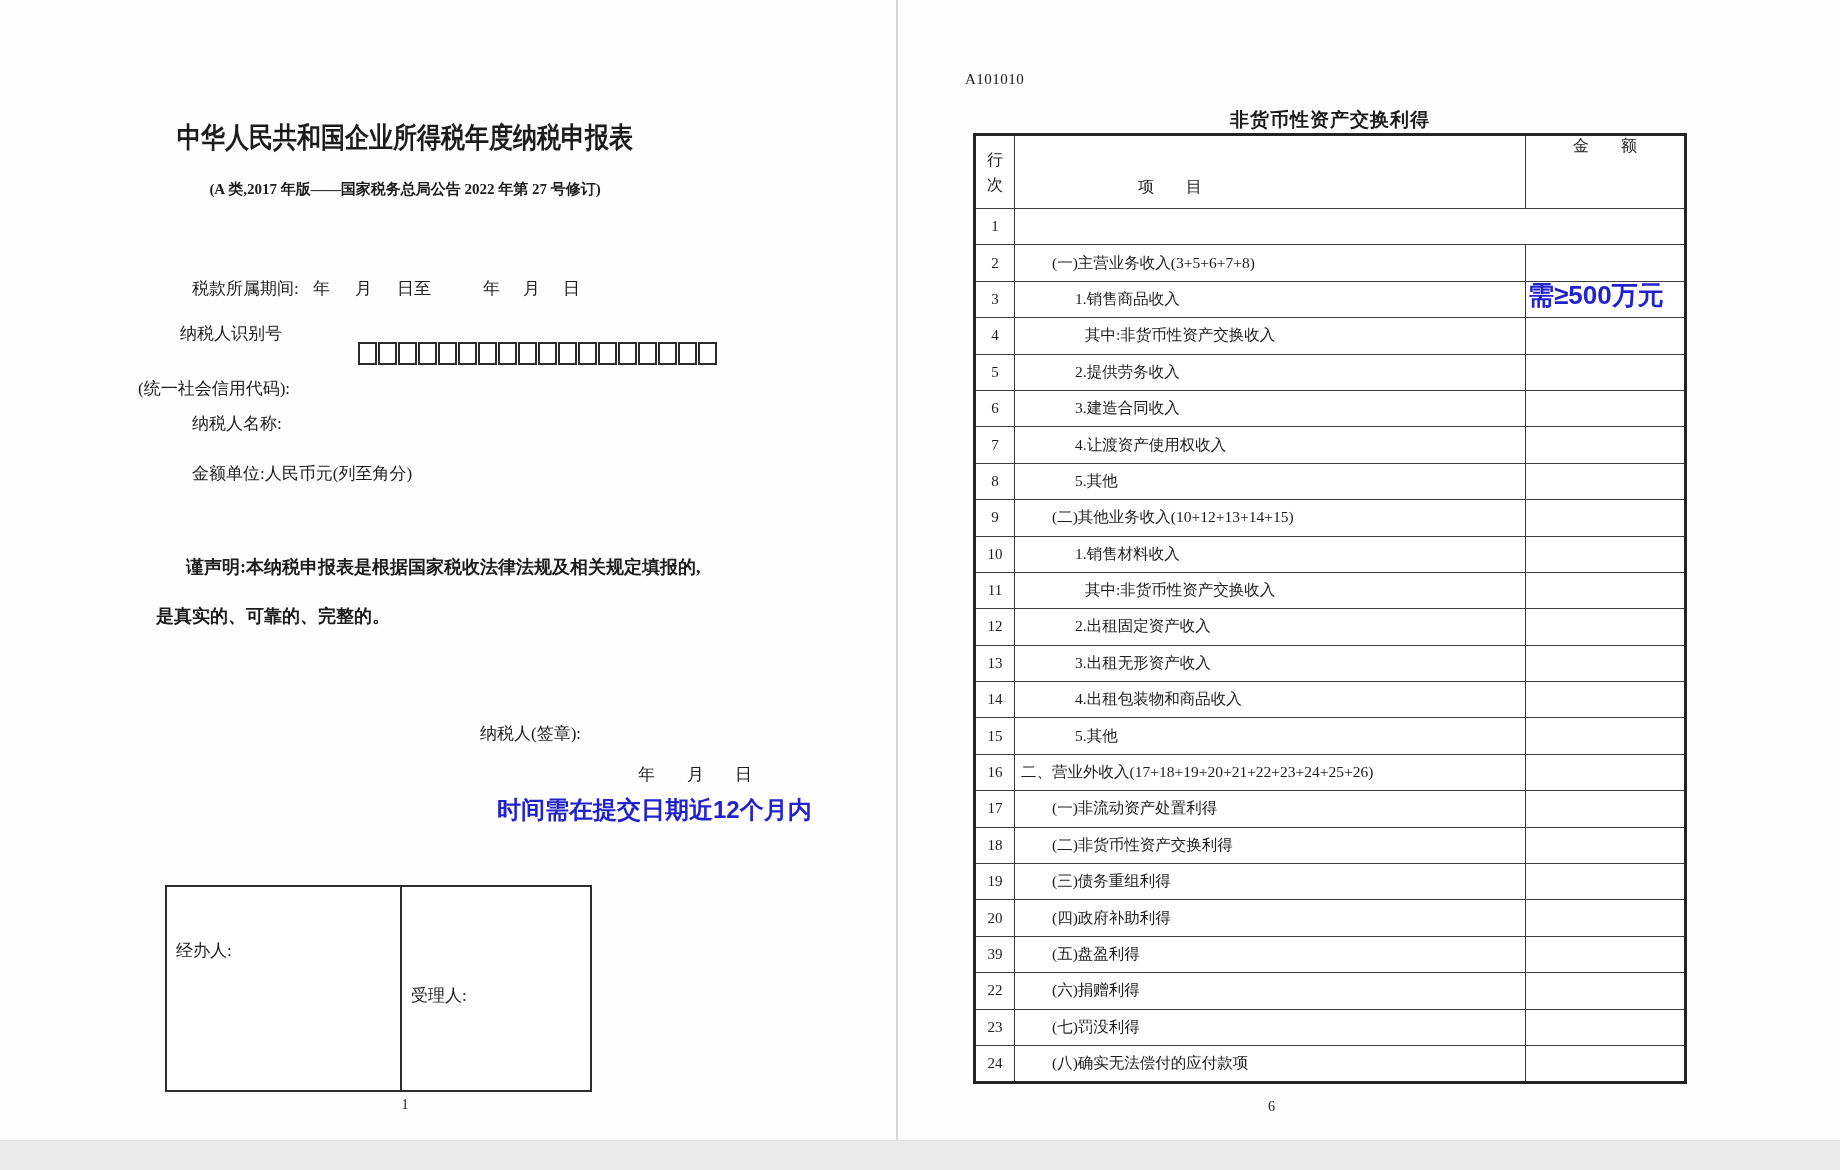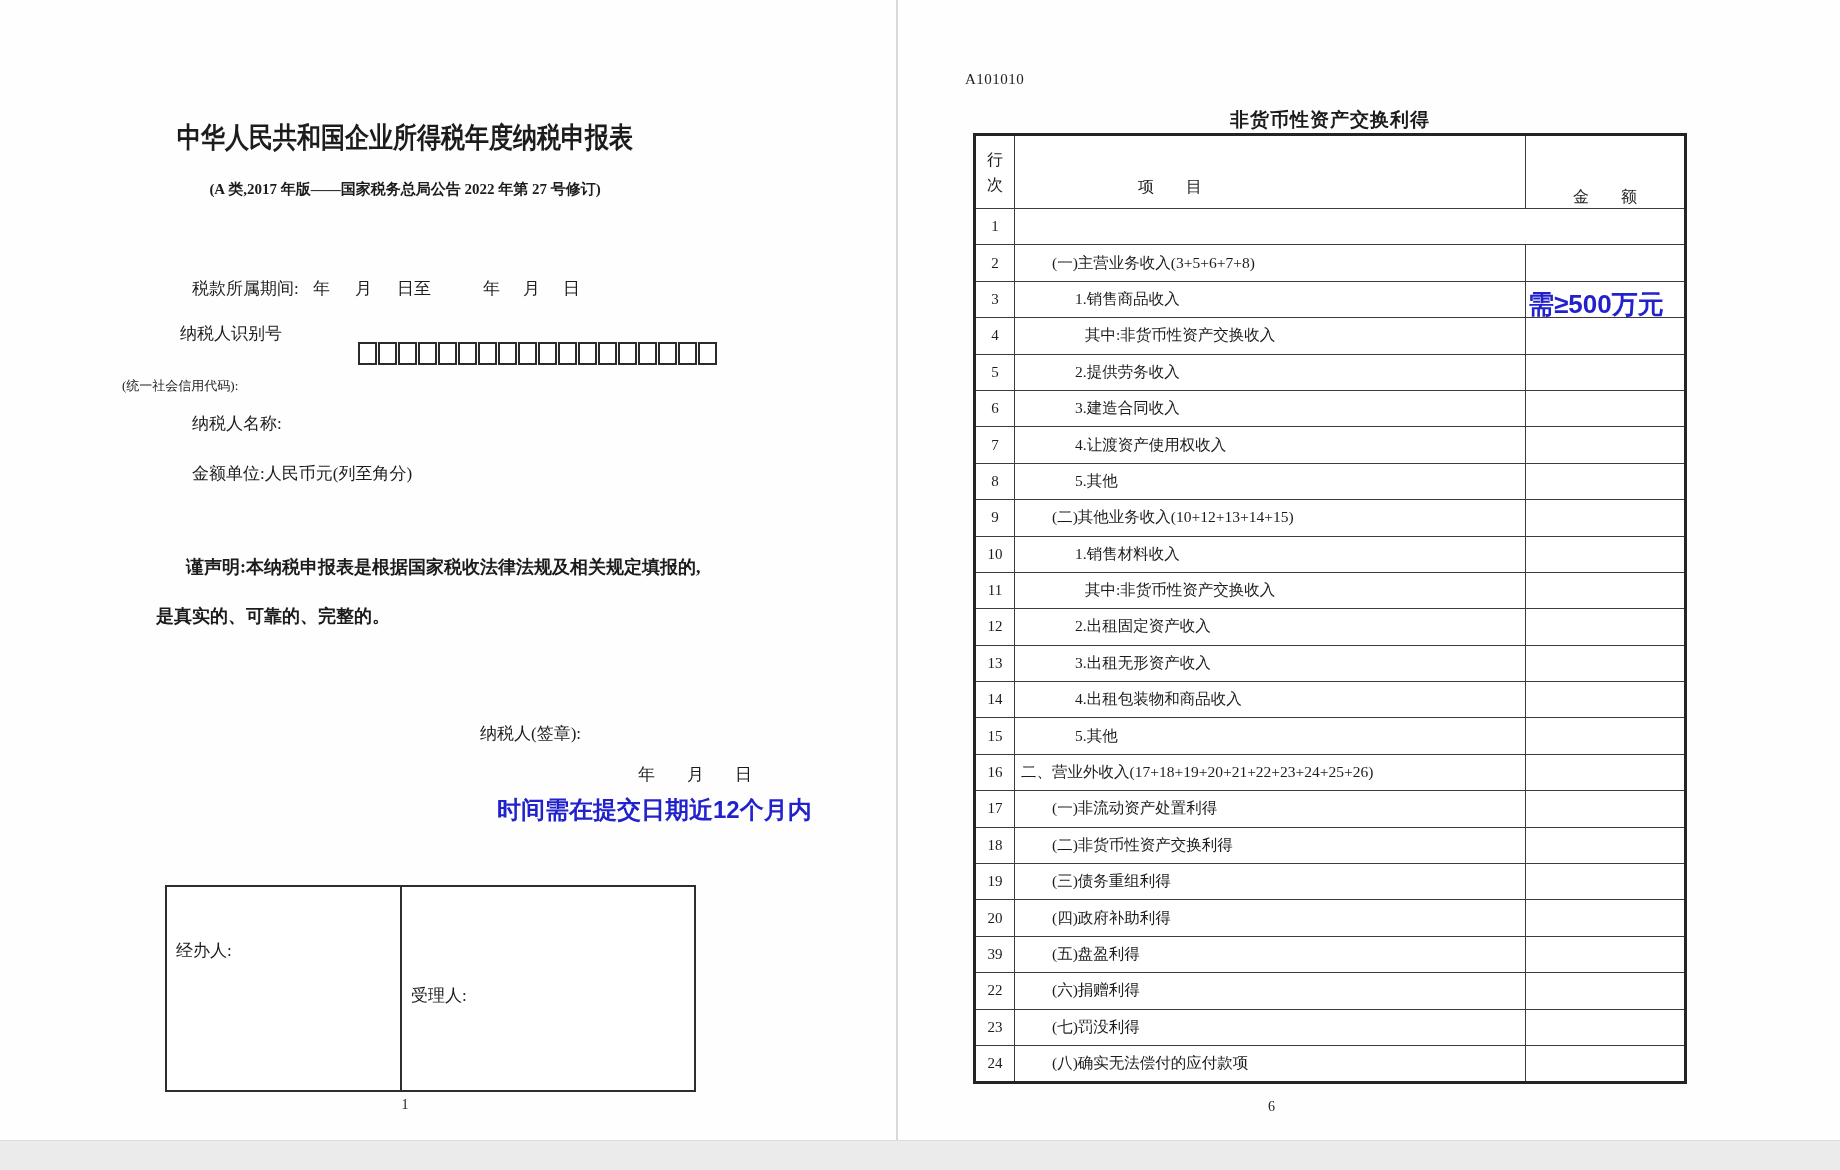--- a/index.html
+++ b/index.html
@@ -12,49 +12,49 @@
   .bottom-strip{position:absolute;left:0;top:1140px;width:1840px;height:30px;background:#ebebeb;border-top:1px solid #dddddd;}
 
   
   .doc-title{left:60px;top:103px;width:690px;text-align:center;font-size:24px;font-weight:bold;
              transform:scaleY(1.18);transform-origin:top;white-space:nowrap;}
   .doc-subtitle{left:60px;top:180px;width:690px;text-align:center;font-size:15px;font-weight:bold;white-space:nowrap;}
   .period-label{left:192px;top:277px;font-size:17px;}
   .tok{position:absolute;top:277px;font-size:17px;}
   .tok0{left:313px}.tok1{left:355px}.tok2{left:397px}.tok3{left:483px}.tok4{left:523px}.tok5{left:563px}
   .id-line1{left:180px;top:322px;font-size:17px;}
-  .id-line2{left:122px;top:377px;font-size:13px;}
+  .id-line2{left:138px;top:377px;font-size:17px;}
   .boxes{left:358px;top:342px;display:flex;gap:1px;}
   .box{width:19px;height:23px;border:2px solid #2b2b2b;box-sizing:border-box;background:#fff;}
   .name-label{left:192px;top:412px;font-size:17px;}
   .unit-label{left:192px;top:462px;font-size:17px;}
   .decl1{left:186px;top:555px;font-size:18px;font-weight:bold;}
   .decl2{left:156px;top:604px;font-size:18px;font-weight:bold;}
   .sig-label{left:480px;top:722px;font-size:17px;}
   .dtok{position:absolute;top:763px;font-size:17px;}
   .dtok0{left:638px}.dtok1{left:687px}.dtok2{left:735px}
   .annotation{font-family:"Liberation Sans","DejaVu Sans",sans-serif;font-weight:bold;}
   .blue-note-left{left:497px;top:794px;font-size:24px;white-space:nowrap;}
-  .handlers-box{left:165px;top:885px;width:531px;height:207px;border:2px solid #2e2e2e;box-sizing:border-box;display:flex;background:#fff;}
+  .handlers-box{left:165px;top:885px;width:427px;height:207px;border:2px solid #2e2e2e;box-sizing:border-box;display:flex;background:#fff;}
   .handlers-cell{box-sizing:border-box;padding:52px 0 0 9px;font-size:17px;}
   .handlers-cell.first{width:235px;border-right:2px solid #2e2e2e;}
   .handlers-cell.second{flex:1;margin-top:45px;}
   .pagenum-left{left:0;top:1097px;width:810px;text-align:center;font-size:14px;}
 
   
   .form-code{left:965px;top:71px;font-size:15px;letter-spacing:.5px;}
   .table-title{left:973px;top:91px;width:714px;text-align:center;font-size:19px;font-weight:bold;letter-spacing:1px;}
   .income-table{left:973px;top:133px;width:714px;border:3px solid #242424;box-sizing:border-box;background:#fff;}
   .thead{display:flex;height:72px;box-sizing:border-box;}
   .trow{display:flex;height:36.4px;border-top:1px solid #3c3c3c;box-sizing:border-box;}
   .c1{width:39px;border-right:1px solid #3c3c3c;display:flex;align-items:center;justify-content:center;
       font-size:15px;box-sizing:border-box;flex-shrink:0;}
   .c2{width:511px;border-right:1px solid #3c3c3c;display:flex;align-items:center;font-size:15.5px;
       box-sizing:border-box;flex-shrink:0;white-space:nowrap;}
-  .c3{flex:1;display:flex;align-items:flex-end;box-sizing:border-box;}
+  .c3{flex:1;display:flex;align-items:flex-start;box-sizing:border-box;}
   .thead .c1{flex-direction:column;justify-content:center;line-height:25px;font-size:16px;}
   .thead .c2{justify-content:center;font-size:16px;}
   .thead .c3{justify-content:center;font-size:16px;}
   .th-item-inner{transform:translateX(-100px);margin-top:31px;}
   .ind-0{padding-left:6px}.ind-1{padding-left:37px}.ind-2{padding-left:60px}.ind-3{padding-left:70px}
   .amount-note{font-size:26px;line-height:1;padding-left:2px;white-space:nowrap;}
   .pagenum-right{left:1268px;top:1099px;font-size:14px;}
 </style>
 </head>
 <body>

